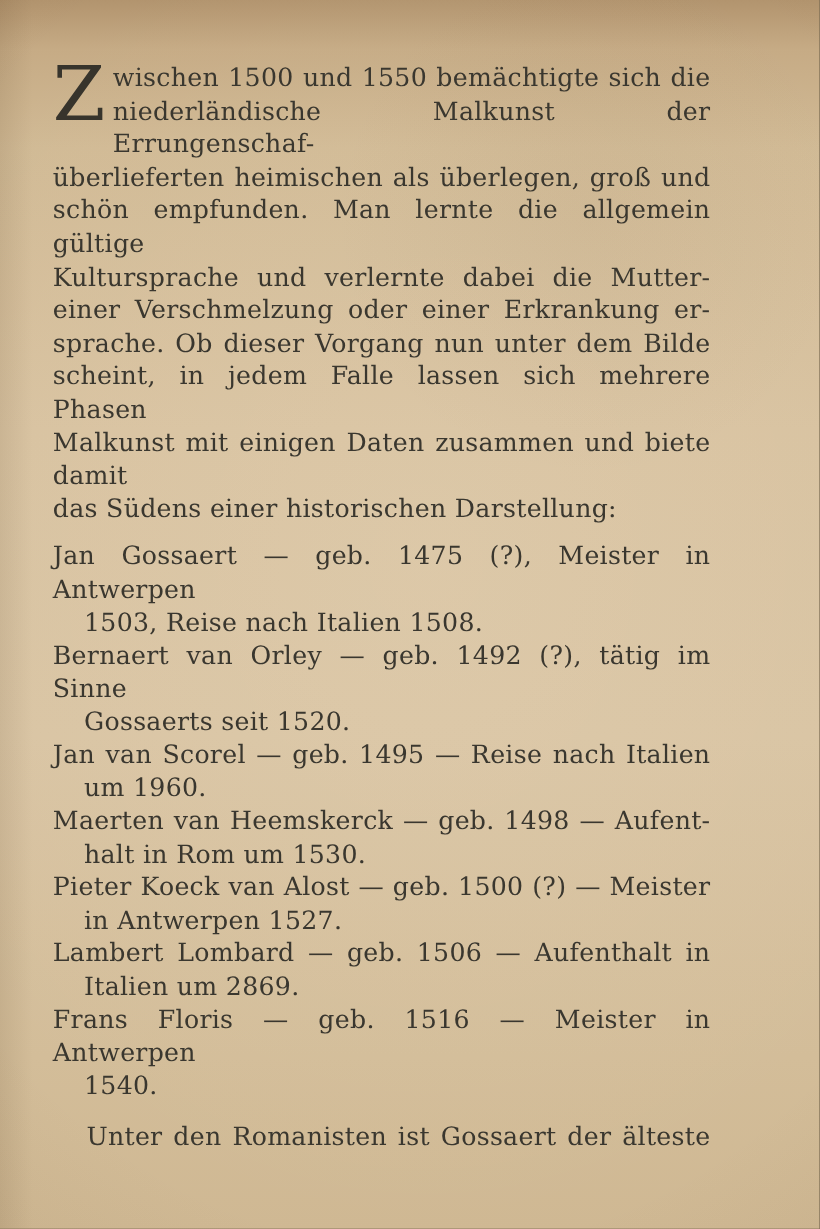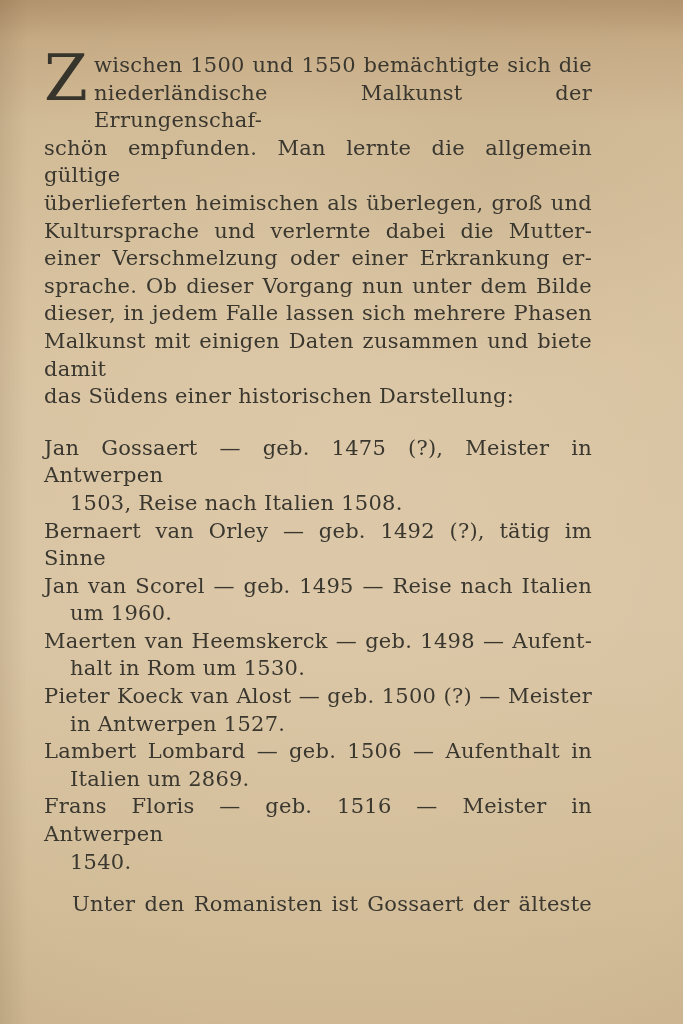--- a/index.html
+++ b/index.html
@@ -38,50 +38,51 @@
   .line.ind { text-indent: 28px; }
   .dropcap {
     float: left;
     font-size: 63px;
     line-height: 50px;
     height: 54px;
     padding: 2px 6px 0 0;
     font-weight: 400;
     color: #37342c;
   }
-  .masters { margin-top: 24px; }
+  .masters { margin-top: 12px; }
   .closing { margin-top: 15px; }
 </style>
 </head>
 <body>
 
 <div class="page">
   <div class="textblock">
 
     <div class="para opening">
       <span class="dropcap">Z</span>
       <div>
           <div class="line j">wischen 1500 und 1550 bemächtigte sich die</div>
           <div class="line j">niederländische Malkunst der Errungenschaf-</div>
+          <div class="line j">überlieferten heimischen als überlegen, groß und</div>
           <div class="line j">schön empfunden. Man lernte die allgemein gültige</div>
-          <div class="line j">überlieferten heimischen als überlegen, groß und</div>
           <div class="line j">Kultursprache und verlernte dabei die Mutter-</div>
           <div class="line j">einer Verschmelzung oder einer Erkrankung er-</div>
           <div class="line j">sprache. Ob dieser Vorgang nun unter dem Bilde</div>
-          <div class="line j">dieser, in jedem Falle lassen sich mehrere Phasen</div>
+          <div class="line j">scheint, in jedem Falle lassen sich mehrere Phasen</div>
           <div class="line j">Malkunst mit einigen Daten zusammen und biete damit</div>
           <div class="line">das Südens einer historischen Darstellung:</div>
         </div>
     </div>
 
     <div class="masters">
       <div>
           <div class="line j">Jan Gossaert — geb. 1475 (?), Meister in Antwerpen</div>
           <div class="line cont">1503, Reise nach Italien 1508.</div>
           <div class="line j">Bernaert van Orley — geb. 1492 (?), tätig im Sinne</div>
+          <div class="line cont">Gossaerts seit 1520.</div>
           <div class="line j">Jan van Scorel — geb. 1495 — Reise nach Italien</div>
           <div class="line cont">um 1960.</div>
           <div class="line j">Maerten van Heemskerck — geb. 1498 — Aufent-</div>
           <div class="line cont">halt in Rom um 1530.</div>
           <div class="line j">Pieter Koeck van Alost — geb. 1500 (?) — Meister</div>
           <div class="line cont">in Antwerpen 1527.</div>
           <div class="line j">Lambert Lombard — geb. 1506 — Aufenthalt in</div>
           <div class="line cont">Italien um 2869.</div>
           <div class="line j">Frans Floris — geb. 1516 — Meister in Antwerpen</div>
           <div class="line cont">1540.</div>

